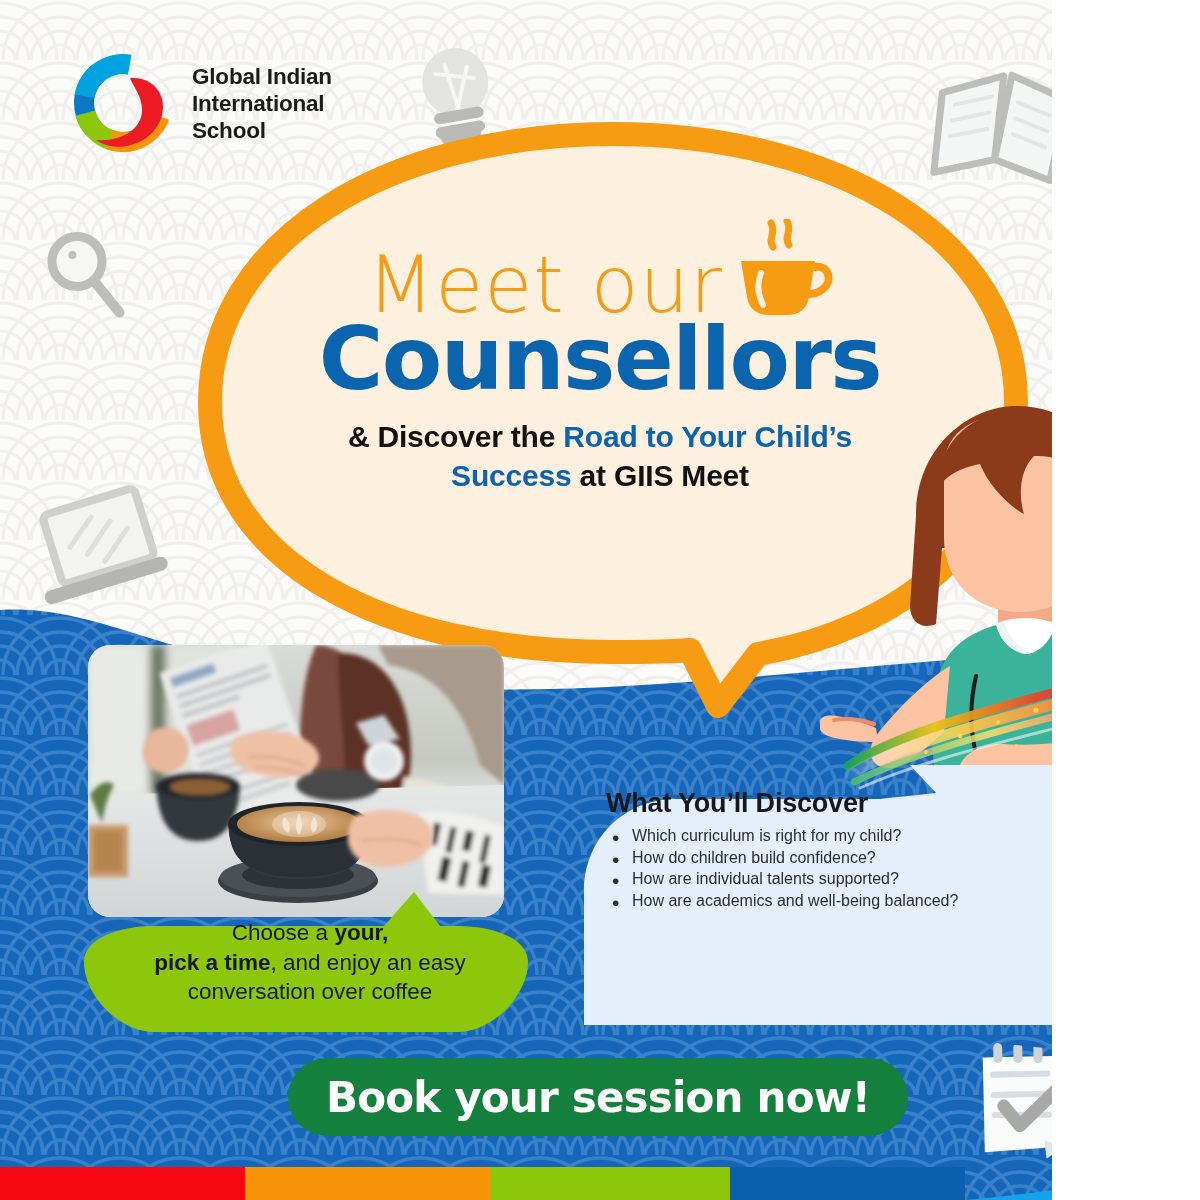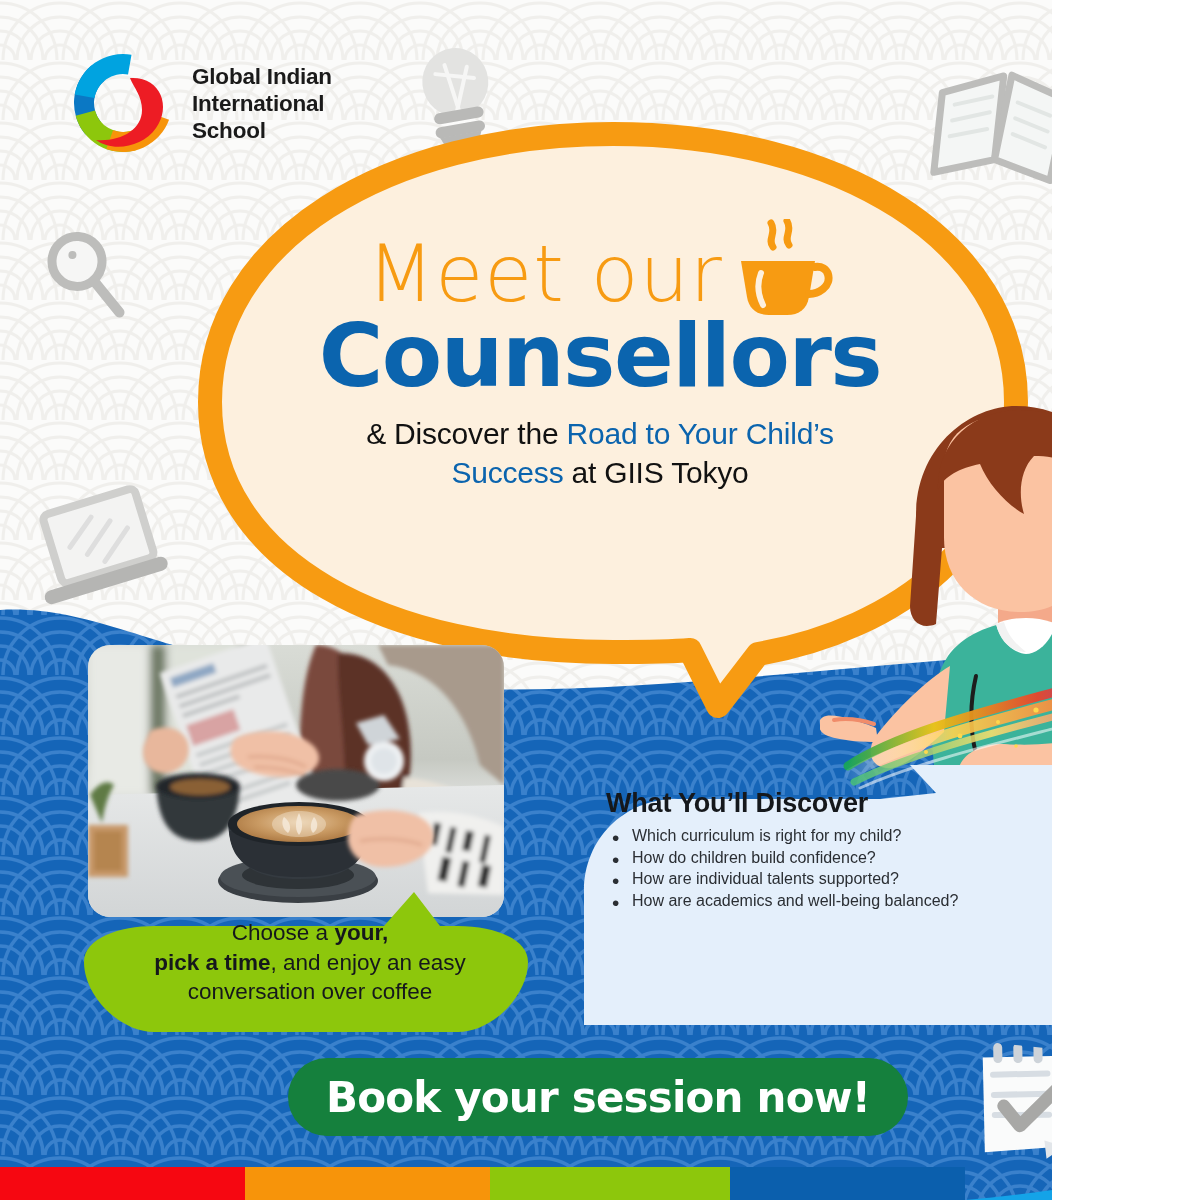--- a/index.html
+++ b/index.html
@@ -36,31 +36,31 @@
   }
 
   
   #bubble { position:absolute; left:198px; top:120px; width:830px; height:600px; }
   #bubble-text { position:absolute; left:250px; top:235px; width:700px; text-align:center; }
 
   .meet-row { display:flex; align-items:flex-start; justify-content:center; gap:4px; }
   .meet-our {
     font-family:"DejaVu Sans", sans-serif;
     font-size:78px; font-weight:300; color:#F79B12;
-    letter-spacing:1px; line-height:1; white-space:nowrap;
+    letter-spacing:1px; line-height:1; white-space:nowrap;margin-top:11px;
   }
   .cup-icon { width:104px; height:102px; margin-top:-16px; margin-left:2px; flex:none; }
 
   .counsellors {
     font-family:"DejaVu Sans", sans-serif;
     font-size:88px; font-weight:bold; color:#0B64AE;
     line-height:0.98; letter-spacing:-1.5px; margin-top:-8px;
   }
   .subhead {
-    margin-top:16px; font-size:30px; font-weight:normal;
+    margin-top:16px; font-size:30px; font-weight:bold;
     color:#111111; line-height:1.28; letter-spacing:-0.2px;
   }
   .subhead .blue { color:#0B64AE; }
 
   
   #photo {
     position:absolute; left:88px; top:645px; width:416px; height:272px;
     border-radius:22px; overflow:hidden;
   }
   #photo svg { display:block; }
@@ -273,21 +273,21 @@
           <path d="M60 26 C54 18 64 12 58 2"></path>
         </g>
         <path d="M12 42 L86 42 L80 78 C78 90 70 96 58 96 L40 96 C28 96 20 90 18 78 Z" fill="#F79B12"></path>
         <path d="M86 48 C100 46 104 62 94 70 C89 74 84 75 80 75" fill="none" stroke="#F79B12" stroke-width="8" stroke-linecap="round"></path>
         <path d="M32 54 C28 64 29 76 34 86" fill="none" stroke="#FDF0DE" stroke-width="6" stroke-linecap="round"></path>
       </svg>
     </div>
     <div class="counsellors">Counsellors</div>
     <div class="subhead">
       <span>&amp; Discover the </span><span class="blue">Road to Your Child’s</span><br>
-      <span class="blue">Success</span><span> at GIIS Tokyo</span>
+      <span class="blue">Success</span><span> at GIIS Meet</span>
     </div>
   </div>
 
   <svg id="character" viewBox="0 0 380 420">
 
     <path d="M96 118 C96 48 150 8 196 8 C250 8 300 46 300 120 L300 210 C300 226 286 234 272 228 L262 150 L122 150 L116 226 C102 232 90 224 90 208 Z" fill="#8B3A1A"></path>
 
     <rect x="178" y="186" width="56" height="60" rx="16" fill="#F4A98A"></rect>
 
     <path d="M124 70 C124 30 160 16 196 16 C240 16 268 44 268 96 L268 150 C268 190 240 214 200 214 C156 214 124 184 124 140 Z" fill="#FBC3A2"></path>

